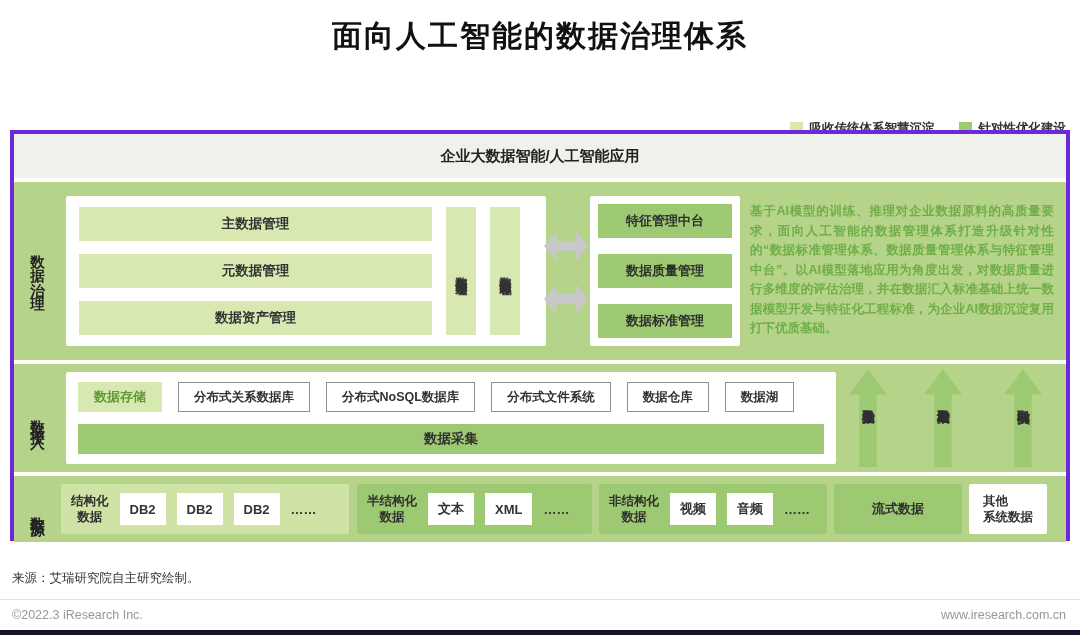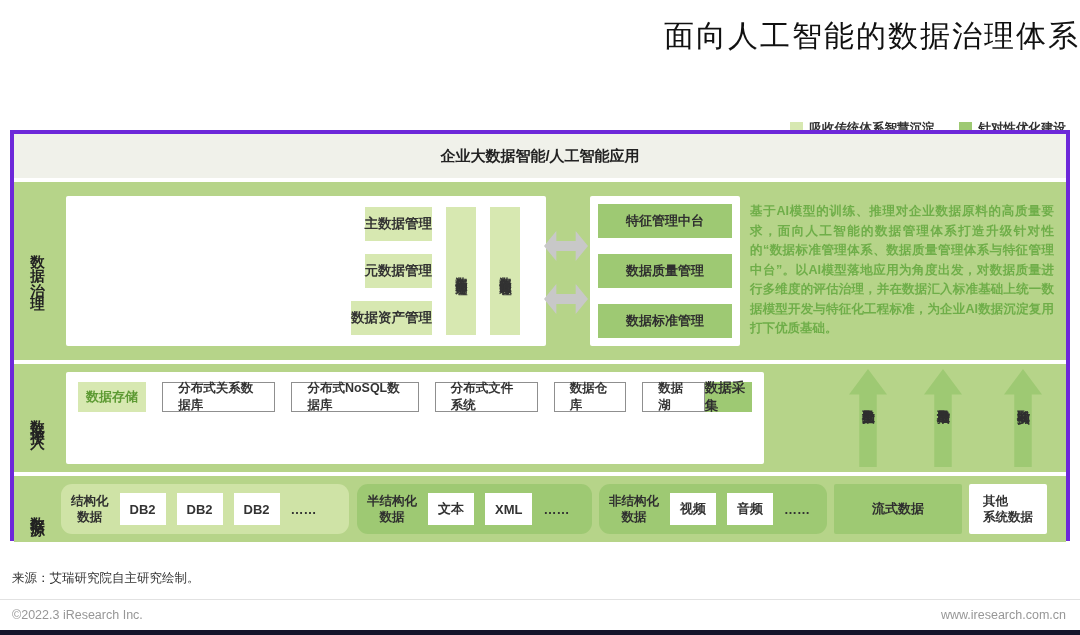--- a/index.html
+++ b/index.html
@@ -1,20 +1,20 @@
 <!DOCTYPE html>
 <html style="--light-green: #d7e8b1; --mid-green: #9ec973; --band-green: #b6d489; --text-green: #6fae49;"><head>
 <meta charset="utf-8">
 <style>
   * { margin:0; padding:0; box-sizing:border-box; }
   body { background:#fff; font-family:"Liberation Sans","DejaVu Sans",sans-serif; }
   .page { position:relative; width:1080px; height:635px; background:#fff; overflow:hidden; }
 
-  .title { position:absolute; top:16px; left:0; right:0; text-align:right;
-           font-size:30px; font-weight:normal; color:#111; letter-spacing:2px; }
+  .title { position:absolute; top:16px; left:0; right:0; text-align:center;
+           font-size:30px; font-weight:bold; color:#111; letter-spacing:2px; }
 
   .legend { position:absolute; top:120px; right:14px; display:flex; gap:24px;
             align-items:center; font-size:12.5px; font-weight:bold; color:#333;text-align:right; }
   .legend-item { display:flex; align-items:center; gap:7px; }
   .sw { width:13px; height:13px; display:inline-block; }
   .sw-light { background:var(--light-green,#d7e8b1); }
   .sw-mid   { background:var(--mid-green,#9ec973); }
 
   .diagram { position:absolute; left:10px; top:130px; width:1060px; height:411px;
              border:4px solid #6d28d9; background:#fff; }
@@ -33,21 +33,21 @@
                 display:flex; align-items:center; justify-content:center;
                 font-weight:bold; font-size:14.5px; color:#222; }
   .band-gov .band-label    { letter-spacing:14px; }
   .band-access .band-label { letter-spacing:5px; }
   .band-source .band-label { letter-spacing:3px; }
 
   
   .gov-left { position:absolute; left:52px; top:14px; width:480px; height:150px;
               background:#fff; border-radius:2px; display:flex; gap:14px;
               padding:11px 26px 11px 13px; }
-  .gov-stack { flex:1; display:flex; flex-direction:column; justify-content:space-between;align-items:flex-end; }
+  .gov-stack { flex:1; display:flex; flex-direction:column; justify-content:space-between; }
   .lg-box { height:34px; background:var(--light-green,#d7e8b1); display:flex;
             align-items:center; justify-content:center; font-weight:bold;
             font-size:13.5px; color:#333; }
   .vbox { width:30px; background:var(--light-green,#d7e8b1); display:flex;
           align-items:center; justify-content:center; font-weight:bold;
           font-size:12px; color:#333; letter-spacing:1px; }
 
   .dbl-arrow { position:absolute; left:530px; width:44px; height:30px; background:#c8c8c8;
                clip-path:polygon(0 50%,28% 0,28% 33%,72% 33%,72% 0,100% 50%,72% 100%,72% 67%,28% 67%,28% 100%); }
   .dbl-arrow.a1 { top:49px; }
@@ -58,44 +58,44 @@
                flex-direction:column; justify-content:space-between; }
   .mg-box { height:34px; background:var(--mid-green,#9ec973); display:flex;
             align-items:center; justify-content:center; font-weight:bold;
             font-size:13px; color:#2f2f2f; }
 
   .gov-desc { position:absolute; left:736px; top:20px; width:304px;
               font-size:12.5px; line-height:19.5px; font-weight:bold;
               color:var(--text-green,#6fae49); text-align:justify; }
 
   
-  .access-box { position:absolute; left:52px; top:8px; width:698px; height:92px;
+  .access-box { position:absolute; left:52px; top:8px; width:770px; height:92px;
                 background:#fff; border-radius:2px; padding:10px 12px;
-                display:flex; flex-direction:row; justify-content:space-between; }
+                display:flex; flex-direction:column; justify-content:space-between; }
   .storage-row { display:flex; gap:16px; height:30px; }
   .storage-label { width:84px; background:var(--light-green,#d7e8b1); color:#5d9a33;
                    font-weight:bold; font-size:13px; display:flex; align-items:center;
                    justify-content:center; }
   .st-item { background:#fff; border:1px solid #8f8f8f; display:flex; align-items:center;
              justify-content:center; font-weight:bold; font-size:12.5px; color:#333;
              padding:4px 15px; }
   .collect { height:30px; background:var(--mid-green,#9ec973); display:flex;
              align-items:center; justify-content:center; font-weight:bold;
              font-size:13.5px; color:#2f2f2f; }
 
   .up-arrow { position:absolute; top:5px; width:38px; height:98px;
               background:var(--mid-green,#9ec973);
               clip-path:polygon(50% 0,100% 26%,73% 26%,73% 100%,27% 100%,27% 26%,0 26%); }
   .up-arrow.ar1 { left:835px; } .up-arrow.ar2 { left:910px; } .up-arrow.ar3 { left:990px; }
   .up-arrow .arrow-text { position:absolute; left:50%; transform:translateX(-50%); top:31px;
                           font-weight:bold; font-size:13px; color:#2f2f2f; }
 
   
   .src-group { position:absolute; top:8px; height:50px; display:flex; align-items:center;
-               gap:11px; padding:0 10px; border-radius:11px; }
+               gap:11px; padding:0 10px; border-radius:2px; }
   .src-g1 { left:47px;  width:288px; background:#cfe3a6; }
   .src-g2 { left:343px; width:235px; background:var(--mid-green,#9ec973); }
   .src-g3 { left:585px; width:228px; background:var(--mid-green,#9ec973); }
   .src-label { font-weight:bold; font-size:12.5px; color:#2f2f2f; text-align:center;
                line-height:1.3; white-space:pre-line; }
   .src-item { background:#fff; height:32px; min-width:46px; display:flex; align-items:center;
               justify-content:center; font-weight:bold; font-size:13px; color:#333;
               padding:0 10px; }
   .src-more { font-weight:bold; color:#333; font-size:13px; }
   .stream-box { position:absolute; left:820px; top:8px; width:128px; height:50px;

